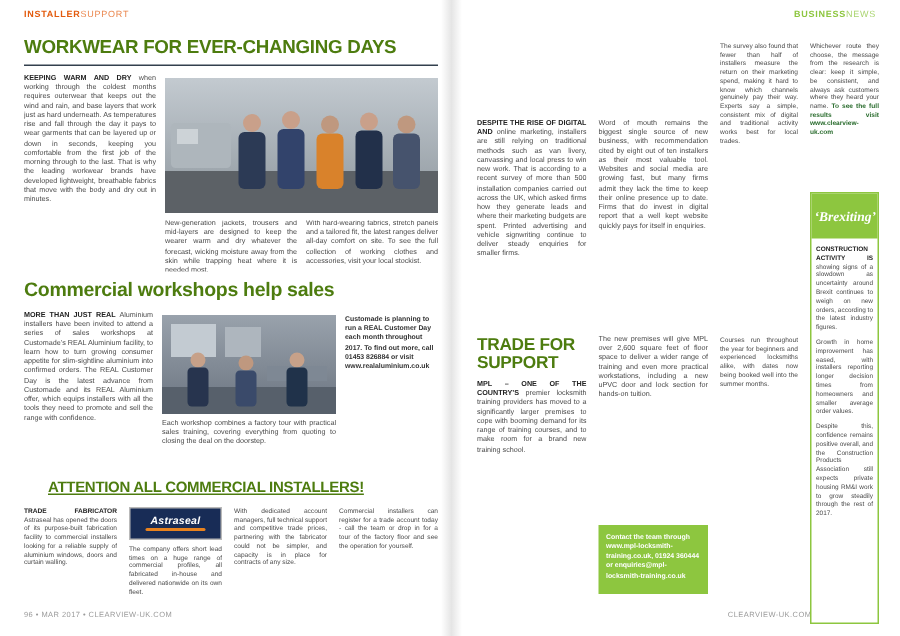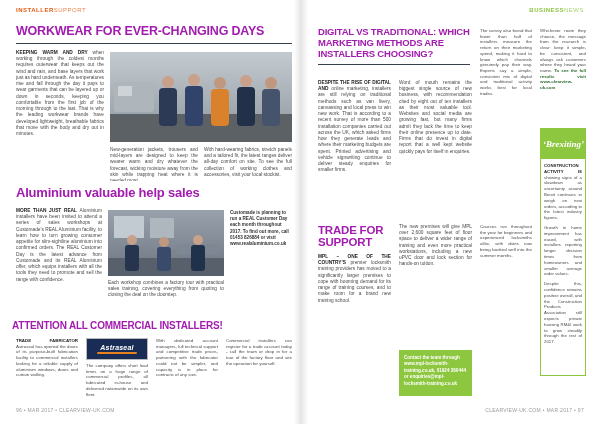--- a/index.html
+++ b/index.html
@@ -13,21 +13,21 @@
   .gutter {
     position:absolute; left:294px; top:0; width:14px; height:424px;
     background:linear-gradient(90deg, rgba(0,0,0,0) 0%, rgba(0,0,0,0.10) 50%, rgba(0,0,0,0) 100%);
     z-index:5;
   }
   .kicker { font-size:6px; font-weight:bold; letter-spacing:0.5px; }
   .kicker .light { font-weight:normal; opacity:0.75; }
   .orange { color:#e35b0e; }
   .green  { color:#8dc63f; }
   .headline {
-    font-weight:800; color:#a21caf; letter-spacing:-0.2px; line-height:1.1;
+    font-weight:800; color:#4d7c0f; letter-spacing:-0.2px; line-height:1.1;
   }
   .rule { border-bottom:1px solid #33404e; padding-bottom:4px; }
   .body-text {
     font-size:4.8px; line-height:1.3; color:#4a4a4a; text-align:justify; overflow:hidden;
   }
   .small-text { font-size:4.4px; }
   .lead { font-weight:bold; color:#232323; }
   .caption-text {
     font-size:4.6px; line-height:1.35; color:#333333; font-weight:bold; overflow:hidden;
   }
@@ -38,42 +38,42 @@
   .hl-workwear { left:16px; top:25px; width:276px; font-size:12.5px; }
   .ww-col1 { left:16px;  top:50px;  width:88px;  height:128px; }
   .photo1  { left:110px; top:52px;  width:182px; height:90px; }
   .ww-col2 { left:110px; top:147px; width:88px;  height:34px; }
   .ww-col3 { left:204px; top:147px; width:88px;  height:34px; }
   .hl-alu  { left:16px;  top:186px; width:276px; font-size:13px; }
   .alu-col1    { left:16px;  top:208px; width:86px;  height:106px; }
   .photo2      { left:108px; top:210px; width:116px; height:66px; }
   .alu-col2    { left:108px; top:280px; width:116px; height:34px; }
   .alu-caption { left:230px; top:210px; width:62px;  height:104px; }
-  .hl-attention { left:12px; top:320px; width:276px; font-size:10px; }
+  .hl-attention { left:32px; top:320px; width:276px; font-size:10px;text-decoration:underline; }
   .att-col1 { left:16px;  top:338px; width:62px; height:58px; }
   .logo-ad  { left:86px;  top:338px; width:62px; height:22px;
               background:#182c56; border:0.5px solid #b9b9b9;
               display:flex; flex-direction:column; align-items:center; justify-content:center; }
   .logo-ad .logo-word { color:#ffffff; font-weight:bold; font-style:italic; font-size:7px; letter-spacing:0.2px; }
   .logo-ad .logo-swoosh { width:40px; height:2px; background:#e8821e; border-radius:2px; margin-top:1.5px; }
   .att-col2 { left:86px;  top:363px; width:62px; height:33px; }
   .att-col3 { left:156px; top:338px; width:62px; height:58px; }
   .att-col4 { left:226px; top:338px; width:66px; height:58px; }
   .lp-footer { left:16px; top:407px; }
 
   
   .rp-kicker { right:16px; top:7px; text-align:right; }
   .hl-digital { left:318px; top:26px; width:152px; font-size:9.5px; line-height:1.18; }
   .mk-col1 { left:318px; top:80px; width:73px; height:136px; }
   .mk-col2 { left:399px; top:80px; width:73px; height:136px; }
   .mk-col3 { left:480px; top:28px; width:52px; height:188px; }
   .mk-col4 { left:540px; top:28px; width:46px; height:94px; }
   .mk-link { font-weight:bold; color:#2b6d2f; }
   .brexit-box {
-    left:540px; top:128px; width:46px; height:248px;
+    left:540px; top:128px; width:46px; height:288px;
     border:1.5px solid #8dc63f; background:#ffffff; z-index:2;
   }
   .brexit-head {
     background:#8dc63f; color:#ffffff; text-align:center;
     font-family:"Liberation Serif", serif; font-style:italic; font-weight:bold;
     font-size:9px; padding:10px 2px;
   }
   .brexit-body { padding:4px 3px; font-size:4.3px; line-height:1.35; color:#4a4a4a; text-align:justify; }
   .brexit-body p { margin-bottom:4px; }
   .hl-school { left:318px; top:224px; width:76px; font-size:11.5px; line-height:1.05; }
@@ -125,21 +125,21 @@
       <circle cx="136" cy="29" r="6" fill="#c9a08a"></circle>
         <rect x="127" y="35" width="18" height="39" rx="4" fill="#22304a"></rect>
       <circle cx="161" cy="31" r="6" fill="#bf987f"></circle>
         <rect x="152" y="37" width="18" height="37" rx="4" fill="#46536d"></rect>
     </g>
   </svg>
 
   <div class="abs body-text ww-col2">New-generation jackets, trousers and mid-layers are designed to keep the wearer warm and dry whatever the forecast, wicking moisture away from the skin while trapping heat where it is needed most.</div>
   <div class="abs body-text ww-col3">With hard-wearing fabrics, stretch panels and a tailored fit, the latest ranges deliver all-day comfort on site. To see the full collection of working clothes and accessories, visit your local stockist.</div>
 
-  <div class="abs headline hl-alu">Aluminium valuable help sales</div>
+  <div class="abs headline hl-alu">Commercial workshops help sales</div>
 
   <div class="abs body-text alu-col1">
     <span class="lead">MORE THAN JUST REAL </span><span>Aluminium installers have been invited to attend a series of sales workshops at Customade's REAL Aluminium facility, to learn how to turn growing consumer appetite for slim-sightline aluminium into confirmed orders. The REAL Customer Day is the latest advance from Customade and its REAL Aluminium offer, which equips installers with all the tools they need to promote and sell the range with confidence.</span>
   </div>
 
   <svg class="abs photo2" viewBox="0 0 116 66" preserveAspectRatio="none">
     <defs>
       <linearGradient id="room1" x1="0" y1="0" x2="0" y2="1">
         <stop offset="0" stop-color="#99a2ac"></stop>
         <stop offset="1" stop-color="#6b7480"></stop>
@@ -177,21 +177,20 @@
   <div class="abs body-text small-text att-col2">The company offers short lead times on a huge range of commercial profiles, all fabricated in-house and delivered nationwide on its own fleet.</div>
   <div class="abs body-text small-text att-col3">With dedicated account managers, full technical support and competitive trade prices, partnering with the fabricator could not be simpler, and capacity is in place for contracts of any size.</div>
   <div class="abs body-text small-text att-col4">Commercial installers can register for a trade account today - call the team or drop in for a tour of the factory floor and see the operation for yourself.</div>
 
   <div class="abs footer-line lp-footer">96 • MAR 2017 • CLEARVIEW-UK.COM</div>
 
   <div class="abs kicker rp-kicker green">
     <span>BUSINESS</span><span class="light">NEWS</span>
   </div>
 
-  <div class="abs headline rule hl-digital">DIGITAL VS TRADITIONAL: WHICH MARKETING METHODS ARE INSTALLERS CHOOSING?</div>
 
   <div class="abs body-text mk-col1">
     <span class="lead">DESPITE THE RISE OF DIGITAL AND </span><span>online marketing, installers are still relying on traditional methods such as van livery, canvassing and local press to win new work. That is according to a recent survey of more than 500 installation companies carried out across the UK, which asked firms how they generate leads and where their marketing budgets are spent. Printed advertising and vehicle signwriting continue to deliver steady enquiries for smaller firms.</span>
   </div>
   <div class="abs body-text mk-col2">Word of mouth remains the biggest single source of new business, with recommendation cited by eight out of ten installers as their most valuable tool. Websites and social media are growing fast, but many firms admit they lack the time to keep their online presence up to date. Firms that do invest in digital report that a well kept website quickly pays for itself in enquiries.</div>
   <div class="abs body-text small-text mk-col3">The survey also found that fewer than half of installers measure the return on their marketing spend, making it hard to know which channels genuinely pay their way. Experts say a simple, consistent mix of digital and traditional activity works best for local trades.</div>
   <div class="abs body-text small-text mk-col4">
     <span>Whichever route they choose, the message from the research is clear: keep it simple, be consistent, and always ask customers where they heard your name.</span>
     <span class="mk-link">To see the full results visit www.clearview-uk.com</span>
   </div>

